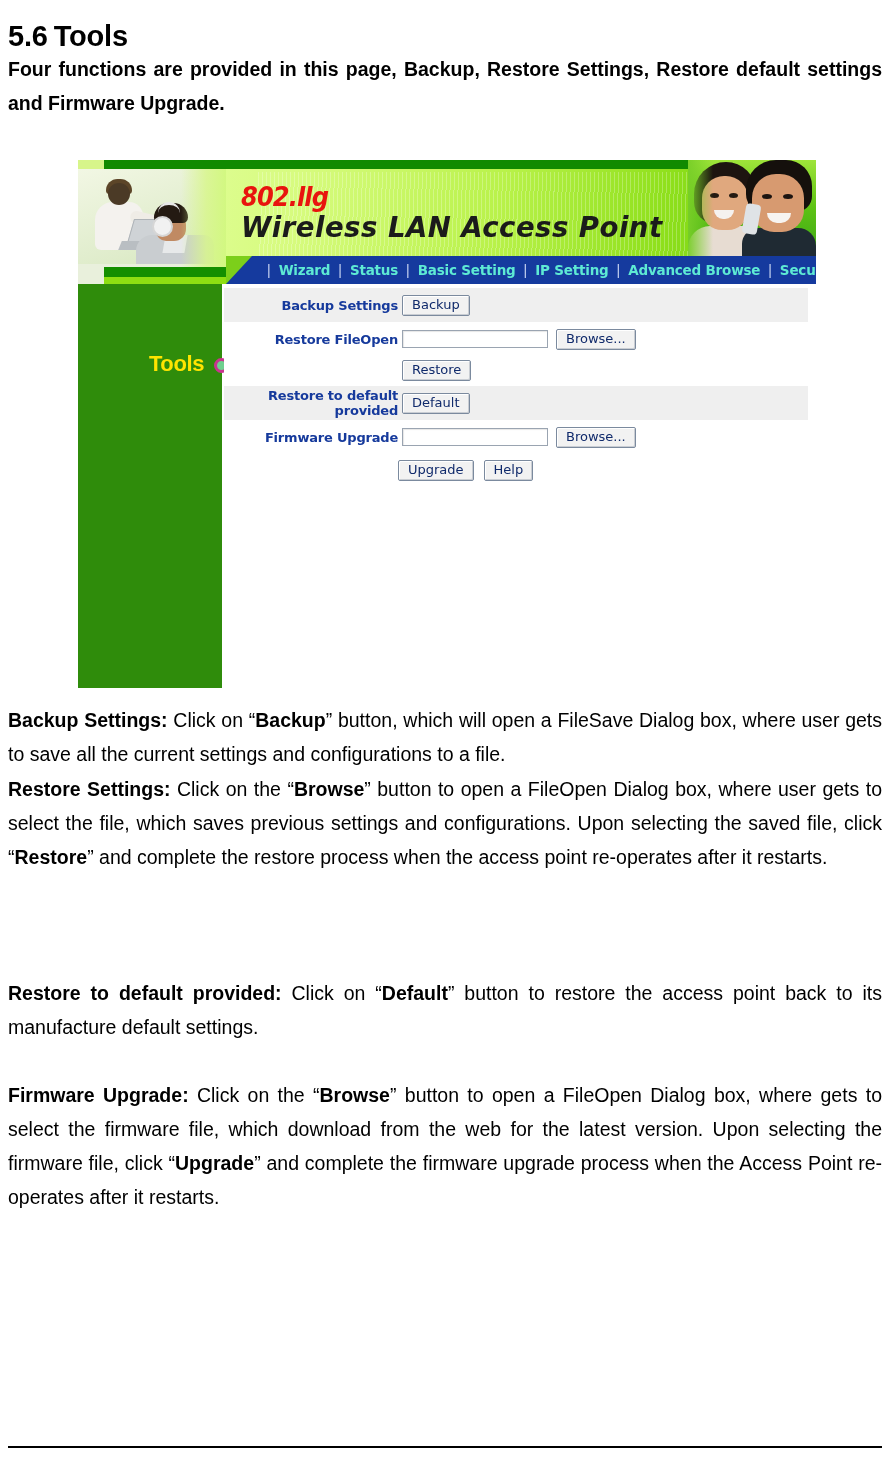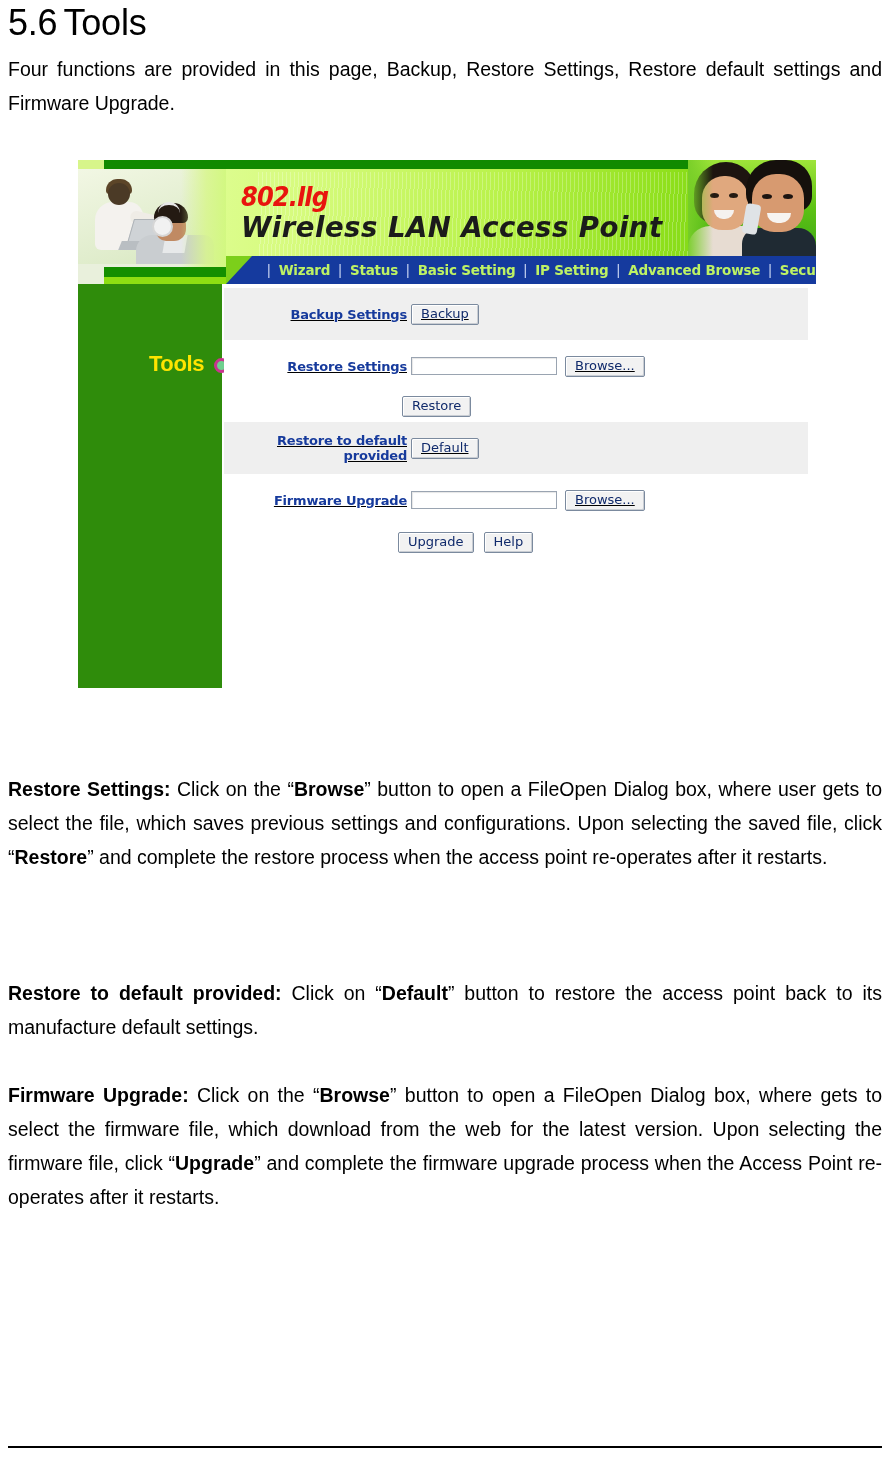--- a/index.html
+++ b/index.html
@@ -20,23 +20,23 @@
     position: absolute;
     left: 0; top: 0;
     width: 890px;
     height: 1470px;
   }
 
   
   .heading {
     position: absolute;
     left: 8px;
-    top: 2px;
-    font-size: 36px;
-    font-weight: normal;
+    top: 20px;
+    font-size: 29px;
+    font-weight: bold;
     letter-spacing: -0.2px;
     white-space: nowrap;
   }
   .heading .num { margin-right: 6px; }
 
   
   .para {
     position: absolute;
     left: 8px;
     width: 874px;
@@ -202,21 +202,21 @@
     gap: 0px;
     white-space: nowrap;
   }
   .nav-sep {
     color: #c8d4f2;
     font-size: 14px;
     padding: 0 5px;
     font-weight: normal;
   }
   .nav-item {
-    color: #bef264;
+    color: #5eead4;
     font-size: 13.5px;
     font-weight: bold;
     font-family: "DejaVu Sans", sans-serif;
     padding: 1px 3px;
     letter-spacing: -0.2px;
   }
 
   
   .content {
     position: absolute;
@@ -252,22 +252,21 @@
   .form {
     position: absolute;
     left: 146px; top: 4px;
     width: 584px;
   }
   .row {
     position: relative;
     display: flex;
     align-items: center;
     min-height: 34px;
-    padding: 9px;
-    text-decoration: underline;
+    padding: 0;
   }
   .row.shaded { background: #efefef; }
   .row.plain  { background: #ffffff; }
   .row-label {
     width: 178px;
     text-align: right;
     padding-right: 4px;
     color: #163a9c;
     font-size: 13px;
     font-weight: bold;
@@ -339,21 +338,21 @@
 </style>
 </head>
 <body>
 
 <div class="page">
 
   <div class="heading">
     <span class="num">5.6</span><span>Tools</span>
   </div>
 
-  <div class="para" style="top:52px;">Four functions are provided in this page, Backup, Restore Settings, Restore default settings and Firmware Upgrade.</div>
+  <div class="para" style="top:52px;font-weight:bold;">Four functions are provided in this page, Backup, Restore Settings, Restore default settings and Firmware Upgrade.</div>
 
   <div class="shot">
 
     <div class="banner">
       <div class="banner-topbar"></div>
       <div class="banner-bg"></div>
       <div class="banner-sheen"></div>
 
       <div class="photo-left">
         <div class="pl-wall"></div>
@@ -427,21 +426,21 @@
       <div class="form">
 
         <div class="row shaded">
           <div class="row-label">Backup Settings</div>
           <div class="row-field">
             <button class="btn">Backup</button>
           </div>
         </div>
 
         <div class="row plain">
-          <div class="row-label">Restore Settings</div>
+          <div class="row-label">Restore FileOpen</div>
           <div class="row-field">
             <input class="txt" type="text" value="" style="">
             <button class="btn">Browse...</button>
           </div>
         </div>
         <div class="row-sub">
           <button class="btn">Restore</button>
         </div>
 
         <div class="row shaded">
@@ -463,20 +462,21 @@
         </div>
         <div class="row-sub2">
           <button class="btn">Upgrade</button>
           <button class="btn">Help</button>
         </div>
 
       </div>
     </div>
   </div>
 
+  <div class="para" style="top:703px;"><b>Backup Settings:</b><span> Click on “</span><b>Backup</b><span>” button, which will open a FileSave Dialog box, where user gets to save all the current settings and configurations to a file.</span></div>
 
   <div class="para" style="top:772px;"><b>Restore Settings:</b><span> Click on the “</span><b>Browse</b><span>” button to open a FileOpen Dialog box, where user gets to select the file, which saves previous settings and configurations.    Upon selecting the saved file, click “</span><b>Restore</b><span>” and complete the restore process when the access point re-operates after it restarts.</span></div>
 
   <div class="para" style="top:976px;"><b>Restore to default provided:</b><span> Click on “</span><b>Default</b><span>” button to restore the access point back to its manufacture default settings.</span></div>
 
   <div class="para" style="top:1078px;"><b>Firmware Upgrade:</b><span> Click on the “</span><b>Browse</b><span>” button to open a FileOpen Dialog box, where gets to select the firmware file, which download from the web for the latest version.    Upon selecting the firmware file, click “</span><b>Upgrade</b><span>” and complete the firmware upgrade process when the Access Point re-operates after it restarts.</span></div>
 
   <div class="footer-rule"></div>
 
 </div>

